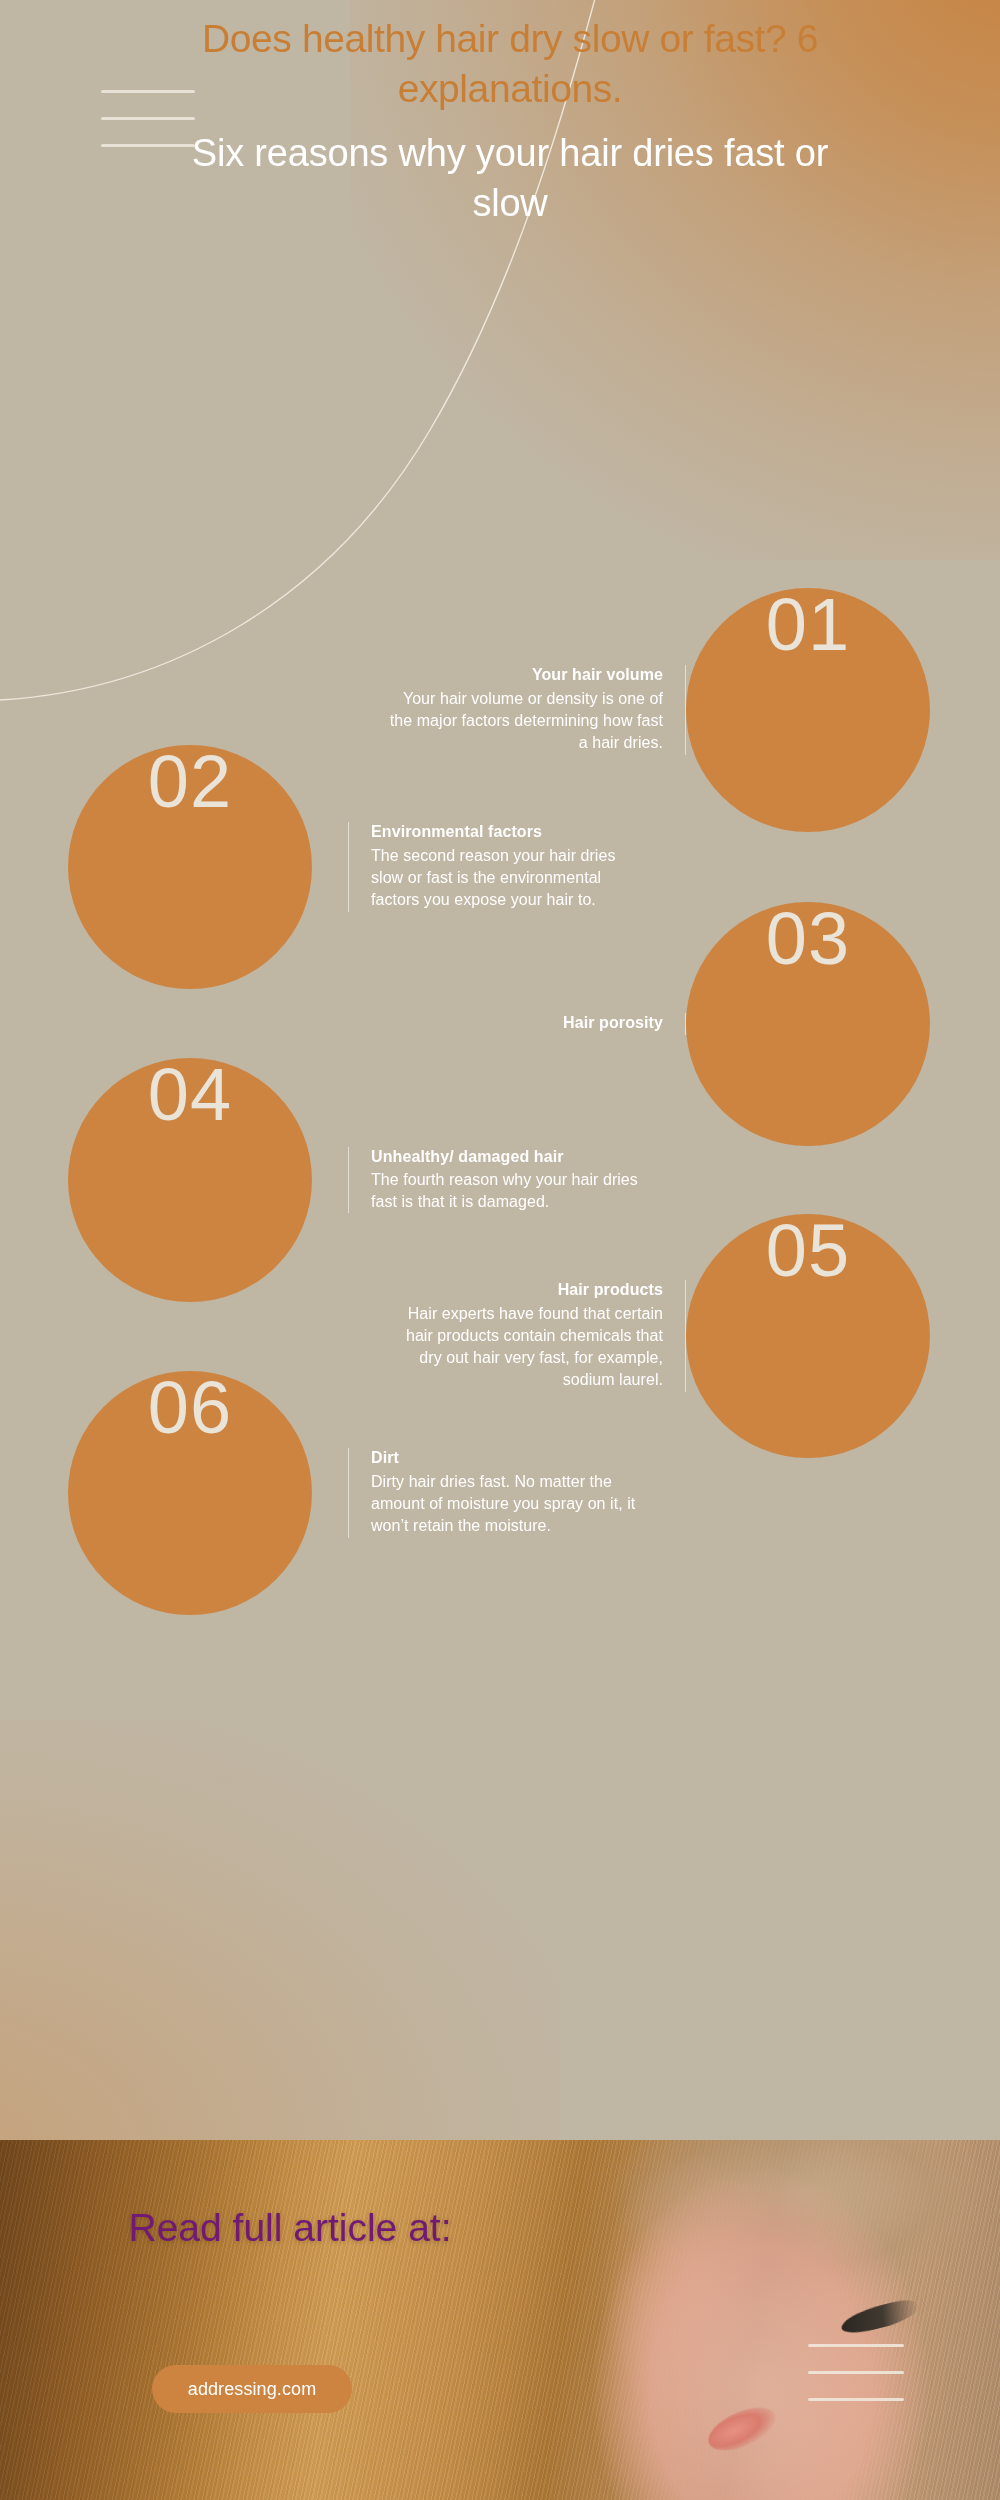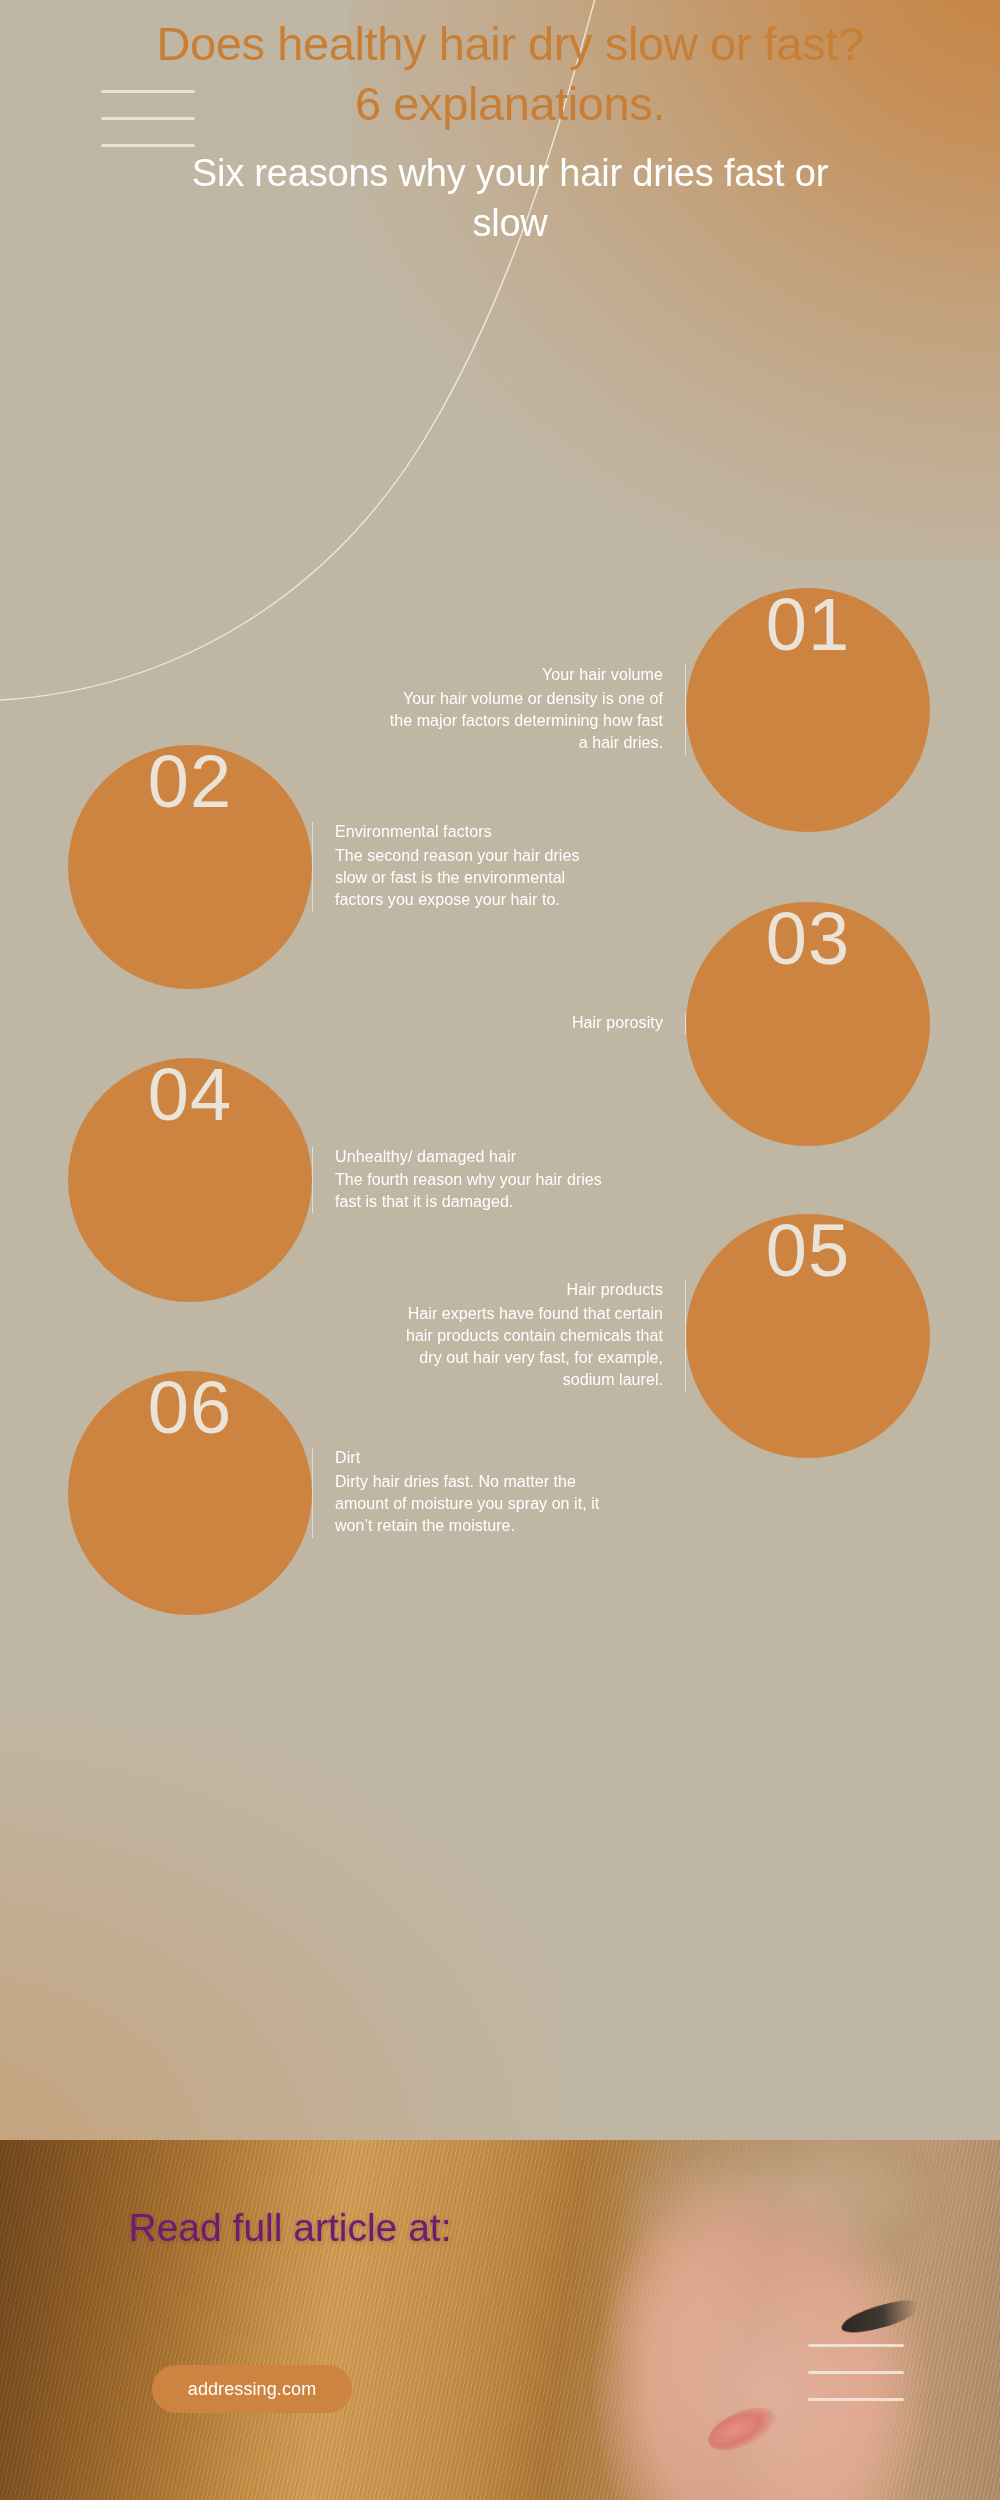--- a/index.html
+++ b/index.html
@@ -53,57 +53,57 @@
   .hamburger span{
     display:block; height:3px; width:100%;
     background:#E8E2D6; border-radius:2px;
     margin-bottom:24px;
   }
   .hamburger span:last-child{ margin-bottom:0; }
 
   
   .head-wrap{ position:absolute; left:150px; top:14px; width:720px; text-align:center; }
   .title{
-    font-size:47px; line-height:1.28; font-weight:400;
+    font-size:39px; line-height:1.28; font-weight:400;
     color:#C87F35; letter-spacing:-0.4px;
   }
   .subtitle{
     margin-top:14px;
     font-size:38px; line-height:1.32; font-weight:400;
     color:#FFFFFF; letter-spacing:-0.2px;
   }
 
   
   .row{
     position:absolute; left:0; width:1000px;
     display:flex; align-items:center;
   }
   .row.right-circle{ flex-direction:row; justify-content:flex-end; padding-right:70px; }
-  .row.left-circle{ flex-direction:row; justify-content:flex-start; padding-left:68px; }
+  .row.left-circle{ flex-direction:row; justify-content:flex-start; padding-left:68px;gap:36px; }
 
   .bubble{
     width:244px; height:244px; border-radius:50%;
     background:#CD8441;
     display:flex; justify-content:center;
     flex:0 0 auto;
   }
   .bubble-num{
     font-size:74px; font-weight:400; color:#E9E3D8;
     letter-spacing:1px; line-height:1;
   }
 
   .copy{
     flex:0 0 auto; width:300px;
     color:#FFFFFF;
   }
   .copy.align-right{ text-align:right; padding-right:22px; border-right:1px solid rgba(255,255,255,0.55); }
   .copy.align-left{ text-align:left; padding-left:22px; border-left:1px solid rgba(255,255,255,0.55); }
 
   .copy-title{
-    font-size:16px; font-weight:400; line-height:1.3;
+    font-size:16px; font-weight:700; line-height:1.3;
     letter-spacing:0.1px; margin-bottom:2px;
   }
   .copy-body{
     font-size:16px; font-weight:400; line-height:1.38;
     letter-spacing:0.05px;
   }
 
   
   .footer{
     position:absolute; left:0; bottom:0; width:1000px; height:360px;

